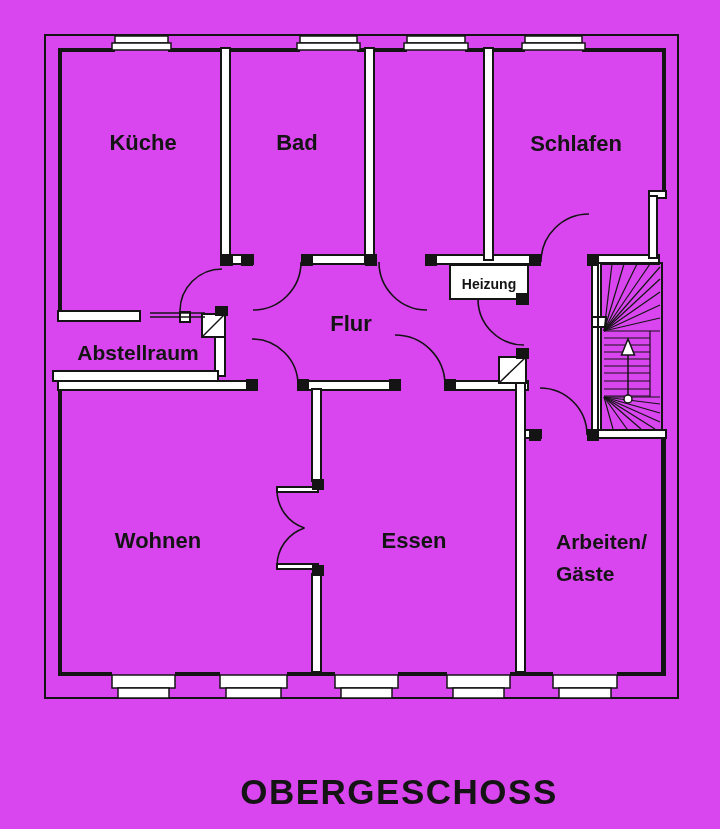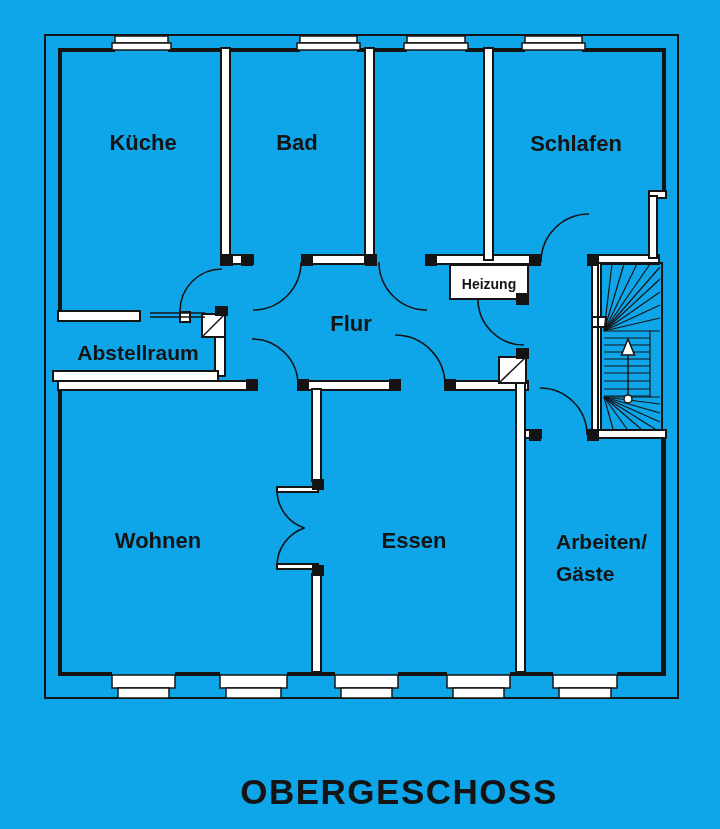--- a/index.html
+++ b/index.html
@@ -1,16 +1,16 @@
 <!DOCTYPE html>
 <html><head>
 <meta charset="utf-8">
 <style>
   html,body{margin:0;padding:0;background:#ffffff;}
-  .stage{position:relative;width:720px;height:829px;background:#0ea5e9;overflow:hidden;
+  .stage{position:relative;width:720px;height:829px;background:#d946ef;overflow:hidden;
          font-family:"Liberation Sans",sans-serif;}
   .plan-svg{position:absolute;left:0;top:0;}
   .title{position:absolute;left:0;top:772px;width:720px;text-align:center;
          font-size:35px;font-weight:bold;letter-spacing:1.5px;color:#141414;padding-left:39px;}
   .wall-solid{fill:#141414;stroke:none;}
   .wall-hollow{fill:#ffffff;stroke:#141414;stroke-width:2;}
   .outer-wall{fill:none;stroke:#141414;stroke-width:2;}
   .door-post{fill:#141414;stroke:none;}
   .door-arc{fill:none;stroke:#141414;stroke-width:1.6;}
   .window-box{fill:#ffffff;stroke:#141414;stroke-width:1.5;}

